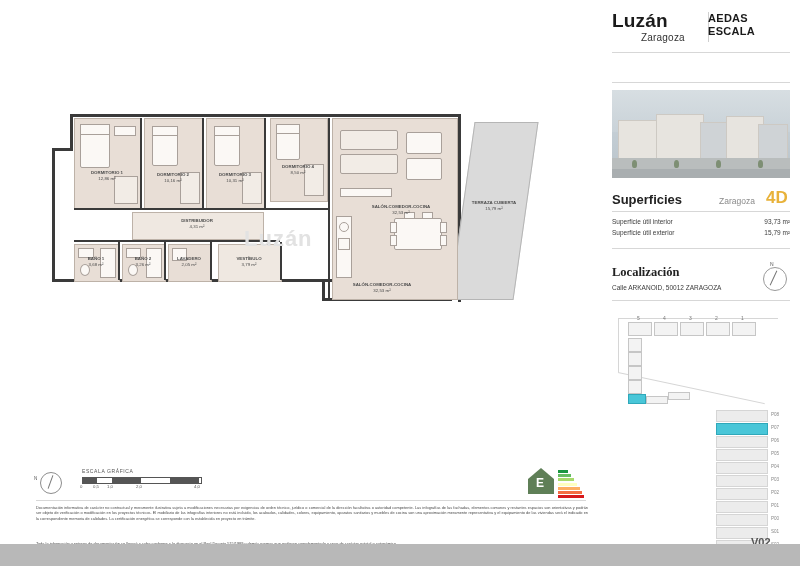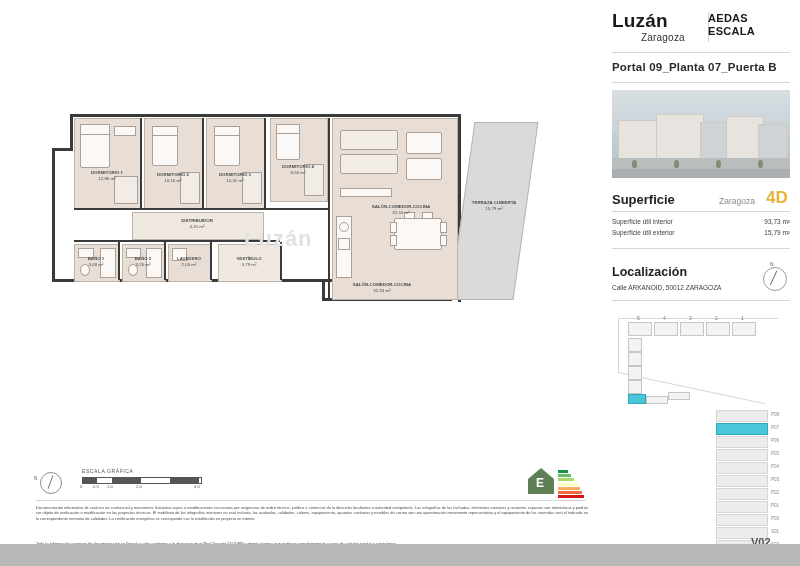--- a/index.html
+++ b/index.html
@@ -30,21 +30,21 @@
   .sup-head{position:absolute;left:612px;top:192px;font-size:13px;font-weight:bold;color:#222;}
   .sup-viv{position:absolute;left:719px;top:196px;font-size:8.5px;color:#8a8a8a;}
   .sup-4d{position:absolute;left:766px;top:188px;font-size:17px;font-weight:bold;color:#e8b23a;}
   .hr-3{position:absolute;left:612px;top:211px;width:178px;height:1px;background:#d7d7d7;}
   .sup-row{position:absolute;left:612px;width:178px;font-size:6.5px;color:#3a3a3a;}
   .sup-row .lbl{position:absolute;left:0;top:0;}
   .sup-row .val{position:absolute;right:0;top:0;text-align:right;}
   .hr-4{position:absolute;left:612px;top:248px;width:178px;height:1px;background:#d7d7d7;}
 
   
-  .loc-head{position:absolute;left:612px;top:265px;font-size:12.5px;font-weight:bold;color:#222;}
+  .loc-head{position:absolute;left:612px;top:265px;font-size:12.5px;font-weight:bold;color:#222;font-family:Liberation Serif, serif;}
   .loc-addr{position:absolute;left:612px;top:284px;font-size:6.5px;color:#3a3a3a;}
   .compass{position:absolute;left:760px;top:264px;width:28px;height:28px;}
   .compass .circ{position:absolute;left:3px;top:3px;width:22px;height:22px;border:1px solid #9a9a9a;border-radius:50%;}
   .compass .n{position:absolute;left:10px;top:-3px;font-size:5px;color:#555;}
   .compass .needle{position:absolute;left:13px;top:6px;width:1px;height:16px;background:#777;transform:rotate(25deg);}
   .hr-5{position:absolute;left:612px;top:300px;width:178px;height:1px;background:#d7d7d7;}
 
   
   .siteplan{position:absolute;left:612px;top:312px;width:178px;height:96px;}
   .sp-line{position:absolute;background:#d6d6d6;}
@@ -104,39 +104,38 @@
   <div class="brand">
     <div class="brand-luzan">Luzán</div>
     <div class="brand-zaragoza">Zaragoza</div>
     <div class="brand-sep"></div>
     <div class="brand-aedas">
       <span>AEDAS</span><br>
       <span>ESCALA</span>
     </div>
   </div>
   <div class="hr-top"></div>
-  <div class="portal-title">Portal 09_Planta 07_Puerta B</div>
   <div class="hr-2"></div>
 
   <div class="photo">
     <div class="sky"></div>
     <div class="blk" style="left:6px;top:30px;width:40px;height:38px;"></div>
     <div class="blk" style="left:44px;top:24px;width:46px;height:44px;"></div>
     <div class="blk dark" style="left:88px;top:32px;width:30px;height:36px;"></div>
     <div class="blk" style="left:114px;top:26px;width:36px;height:42px;"></div>
     <div class="blk dark" style="left:146px;top:34px;width:28px;height:34px;"></div>
     <div class="ground"></div>
     <div class="road"></div>
     <div class="tree" style="left:20px;bottom:10px;"></div>
     <div class="tree" style="left:62px;bottom:10px;"></div>
     <div class="tree" style="left:104px;bottom:10px;"></div>
     <div class="tree" style="left:146px;bottom:10px;"></div>
   </div>
 
-  <div class="sup-head">Superficie</div>
+  <div class="sup-head">Superficies</div>
   <div class="sup-viv">Zaragoza</div>
   <div class="sup-4d">4D</div>
   <div class="hr-3"></div>
 
   <div class="sup-row" style="top:218px;">
     <span class="lbl">Superficie útil interior</span>
     <span class="val">93,73 m²</span>
   </div>
   <div class="sup-row" style="top:229px;">
     <span class="lbl">Superficie útil exterior</span>

